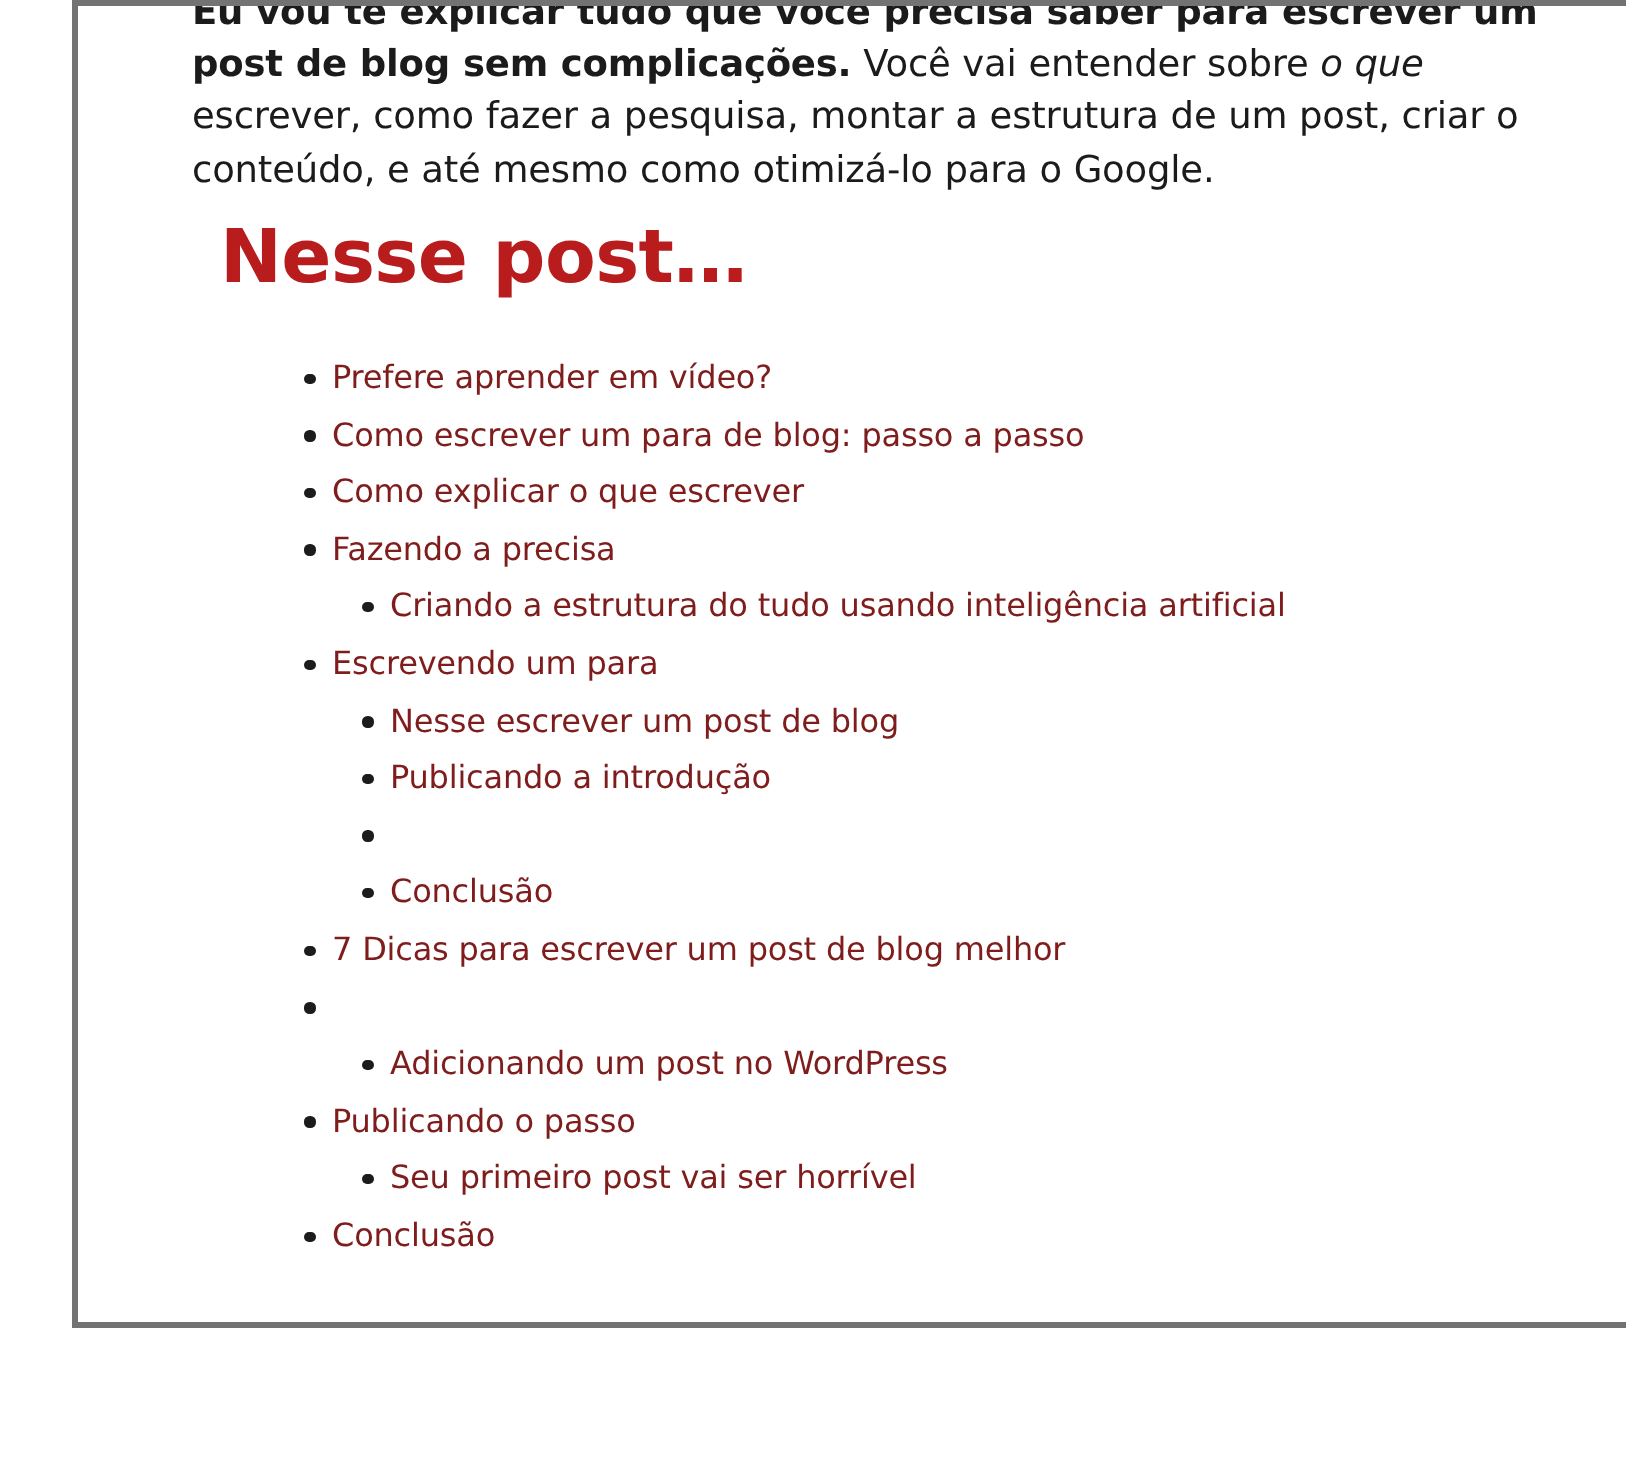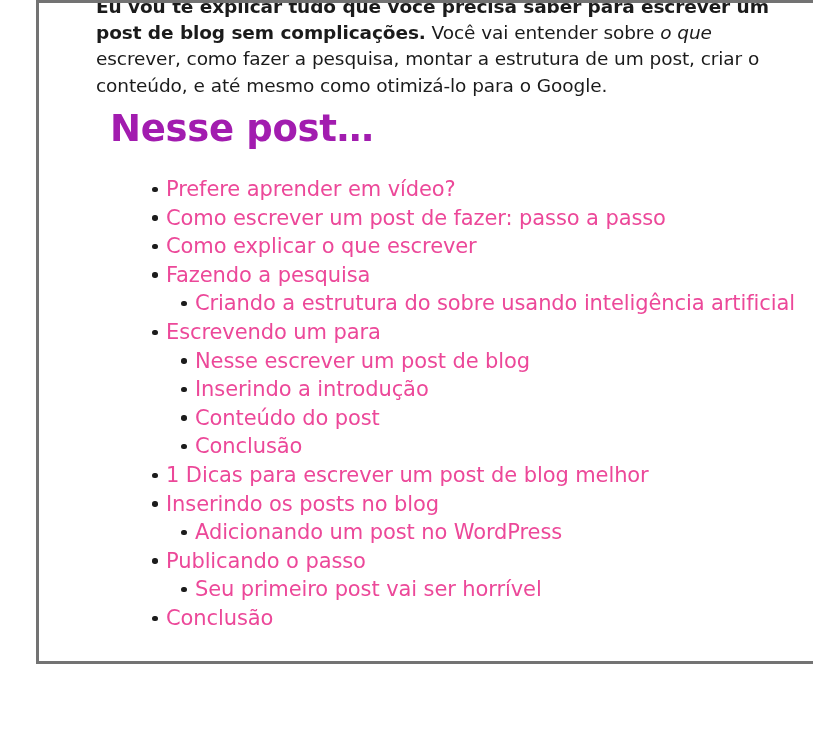--- a/index.html
+++ b/index.html
@@ -56,21 +56,21 @@
   
   .section-heading {
     margin: 0;
     padding: 0;
     position: absolute;
     left: 71px;
     top: 112px;
     font-size: 37px;
     line-height: 46px;
     font-weight: bold;
-    color: #a21caf;
+    color: #b91c1c;
     letter-spacing: -0.3px;
   }
 
   
   .toc {
     position: absolute;
     left: 0;
     top: 181px;
     width: 807px;
   }
@@ -95,23 +95,23 @@
     top: 50%;
     width: 5.5px;
     height: 5.5px;
     margin-top: -2.7px;
     border-radius: 50%;
     background: #1c1c1c;
   }
   .toc-link {
     position: absolute;
     top: 0;
-    font-size: 21px;
+    font-size: 16px;
     line-height: 28.6px;
-    color: #ec4899;
+    color: #7f1d1d;
     text-decoration: none;
     letter-spacing: -0.1px;
     white-space: nowrap;
   }
 
   
   .depth-1 > .bullet { left: 113px; }
   .depth-1 > .toc-link { left: 127px; }
   
   .depth-2 > .bullet { left: 142px; }
@@ -140,87 +140,85 @@
         <ul class="toc-list" id="toc-root">
             <li>
               <div class="toc-row depth-1">
                 <span class="bullet"></span>
                 <a class="toc-link" href="#">Prefere aprender em vídeo?</a>
               </div>
             </li>
             <li>
               <div class="toc-row depth-1">
                 <span class="bullet"></span>
-                <a class="toc-link" href="#">Como escrever um post de fazer: passo a passo</a>
+                <a class="toc-link" href="#">Como escrever um para de blog: passo a passo</a>
               </div>
             </li>
             <li>
               <div class="toc-row depth-1">
                 <span class="bullet"></span>
                 <a class="toc-link" href="#">Como explicar o que escrever</a>
               </div>
             </li>
             <li>
               <div class="toc-row depth-1">
                 <span class="bullet"></span>
-                <a class="toc-link" href="#">Fazendo a pesquisa</a>
-              </div>
-            </li>
-            <li>
-              <ul class="sublist">
-                <li>
-                  <div class="toc-row depth-2">
-                    <span class="bullet"></span>
-                    <a class="toc-link" href="#">Criando a estrutura do sobre usando inteligência artificial</a>
+                <a class="toc-link" href="#">Fazendo a precisa</a>
+              </div>
+            </li>
+            <li>
+              <ul class="sublist">
+                <li>
+                  <div class="toc-row depth-2">
+                    <span class="bullet"></span>
+                    <a class="toc-link" href="#">Criando a estrutura do tudo usando inteligência artificial</a>
                   </div>
                 </li>
               </ul>
             </li>
             <li>
               <div class="toc-row depth-1">
                 <span class="bullet"></span>
                 <a class="toc-link" href="#">Escrevendo um para</a>
               </div>
               <ul class="sublist">
                 <li>
                   <div class="toc-row depth-2">
                     <span class="bullet"></span>
                     <a class="toc-link" href="#">Nesse escrever um post de blog</a>
                   </div>
                 </li>
                 <li>
                   <div class="toc-row depth-2">
                     <span class="bullet"></span>
-                    <a class="toc-link" href="#">Inserindo a introdução</a>
-                  </div>
-                </li>
-                <li>
-                  <div class="toc-row depth-2">
-                    <span class="bullet"></span>
-                    <a class="toc-link" href="#">Conteúdo do post</a>
+                    <a class="toc-link" href="#">Publicando a introdução</a>
+                  </div>
+                </li>
+                <li>
+                  <div class="toc-row depth-2">
+                    <span class="bullet"></span>
                   </div>
                 </li>
                 <li>
                   <div class="toc-row depth-2">
                     <span class="bullet"></span>
                     <a class="toc-link" href="#">Conclusão</a>
                   </div>
                 </li>
               </ul>
             </li>
             <li>
               <div class="toc-row depth-1">
                 <span class="bullet"></span>
-                <a class="toc-link" href="#">1 Dicas para escrever um post de blog melhor</a>
-              </div>
-            </li>
-            <li>
-              <div class="toc-row depth-1">
-                <span class="bullet"></span>
-                <a class="toc-link" href="#">Inserindo os posts no blog</a>
+                <a class="toc-link" href="#">7 Dicas para escrever um post de blog melhor</a>
+              </div>
+            </li>
+            <li>
+              <div class="toc-row depth-1">
+                <span class="bullet"></span>
               </div>
               <ul class="sublist">
                 <li>
                   <div class="toc-row depth-2">
                     <span class="bullet"></span>
                     <a class="toc-link" href="#">Adicionando um post no WordPress</a>
                   </div>
                 </li>
               </ul>
             </li>

